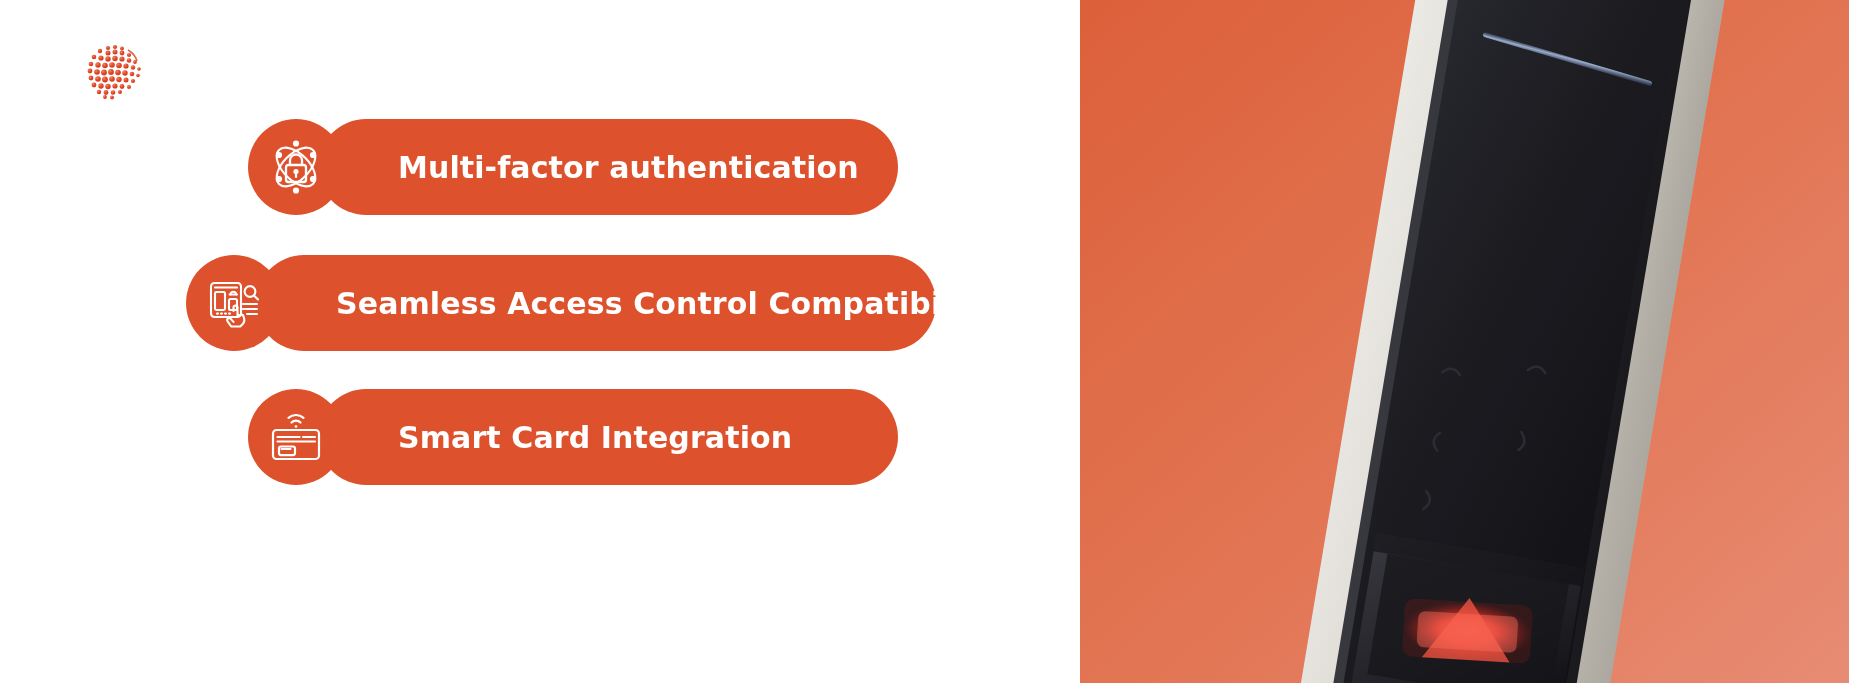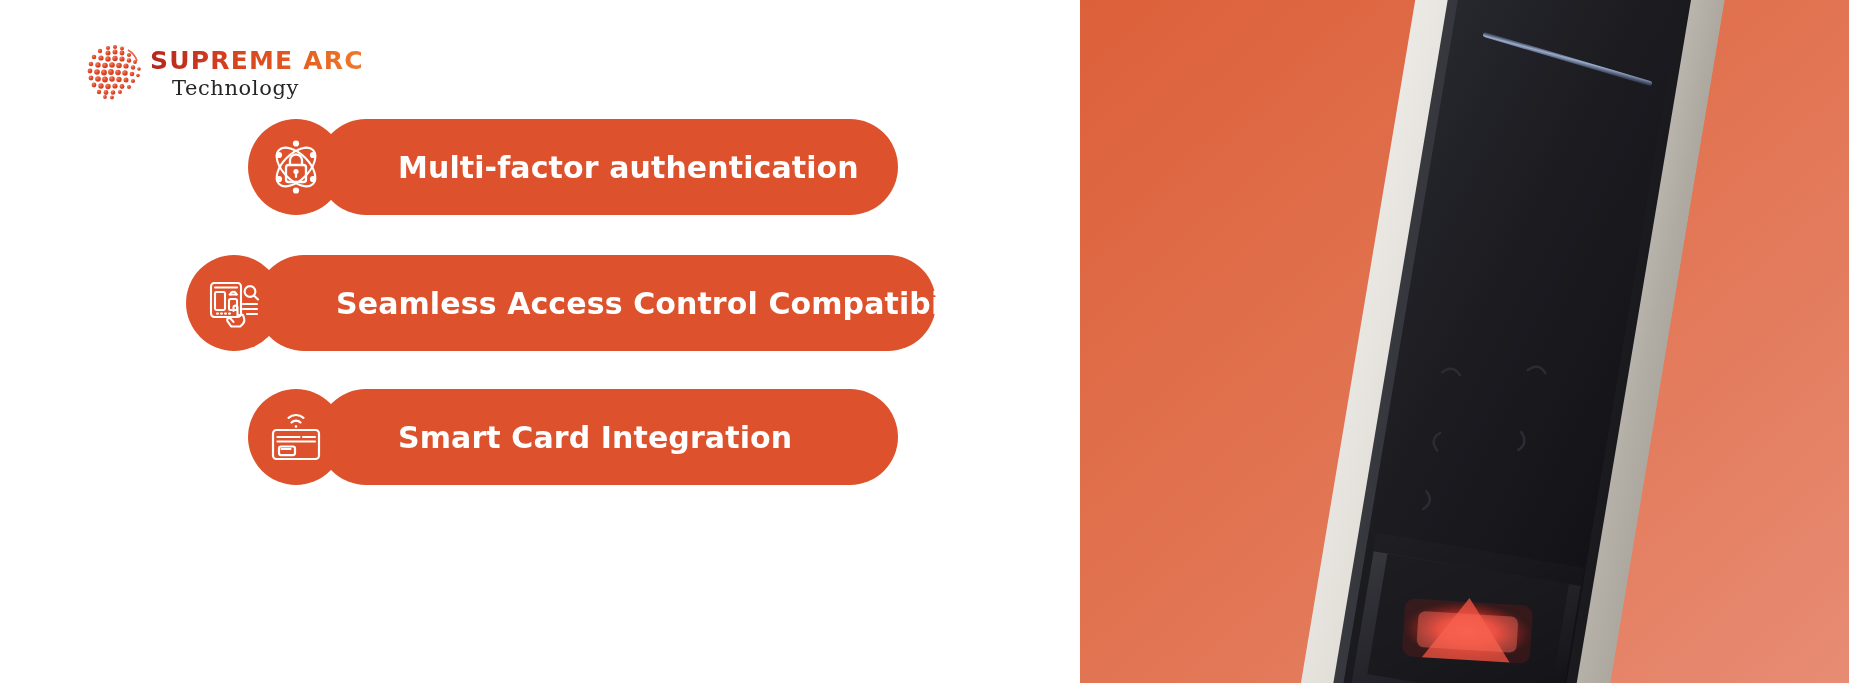--- a/index.html
+++ b/index.html
@@ -291,24 +291,20 @@
           <circle cx="45" cy="46" r="2.0"></circle>
         <circle cx="15" cy="51" r="2.2"></circle>
           <circle cx="22" cy="51.5" r="2.4"></circle>
           <circle cx="29" cy="51.5" r="2.3"></circle>
         <circle cx="36" cy="51" r="2.0"></circle>
         <circle cx="21" cy="56" r="1.9"></circle>
           <circle cx="28" cy="56.5" r="1.9"></circle>
       </g>
       <path d="M 44 9 C 49 12, 52 16, 53 20" stroke="#e14a26" stroke-width="1.6" fill="none" opacity="0.85"></path>
     </svg>
-    <div id="logo-text">
-      <div id="logo-title">SUPREME ARC</div>
-      <div id="logo-sub">Technology</div>
-    </div>
   </div>
 
   <div class="feature-row" id="row-1">
     <div class="feature-icon">
       <svg width="56" height="56" viewBox="0 0 56 56">
         <g stroke="#ffffff" stroke-width="2.1" fill="none" stroke-linecap="round" stroke-linejoin="round">
 
           <rect x="5" y="8" width="30" height="34" rx="3.4"></rect>
 
           <rect x="9" y="17" width="10" height="18" rx="1.4"></rect>

